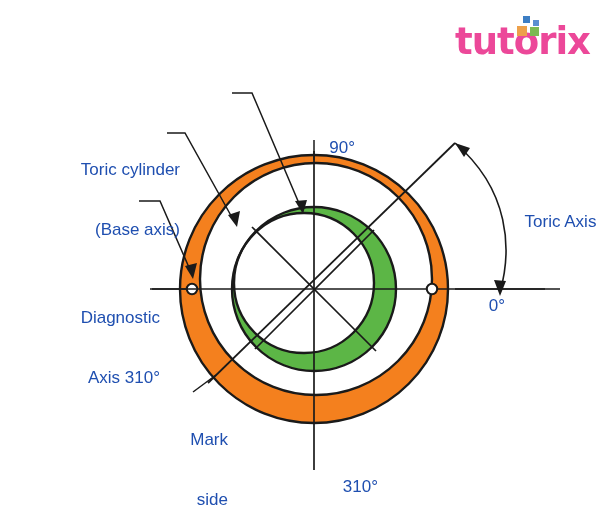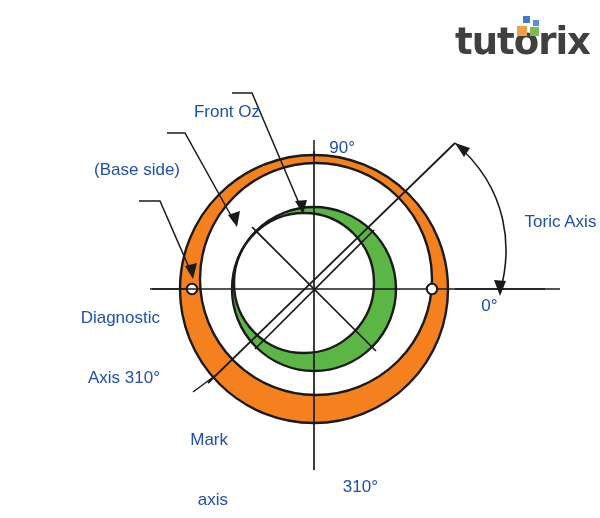--- a/index.html
+++ b/index.html
@@ -25,21 +25,21 @@
   .lbl {
     position: absolute;
     color: #1f4fb0;
     font-family: "Liberation Sans", sans-serif;
     font-size: 17px;
     line-height: 20px;
     white-space: pre;
   }
   .lbl-r { text-align: right; }
   .lbl-c { text-align: right; }
-  .lbl-l { text-align: center; }
+  .lbl-l { text-align: right; }
 
   
   #label-front-oz      { left: 150px; top: 82px;  width: 110px; }
   #label-toric-cyl     { left: 40px;  top: 120px; width: 140px; }
   #label-2x-diag       { left: 6px;   top: 188px; width: 150px; }
   #label-diag-axis     { left: 30px;  top: 268px; width: 130px; }
   #label-deg-90        { left: 275px; top: 118px; width: 80px;  }
   #label-deg-0         { left: 455px; top: 276px; width: 50px;  }
   #label-toric-axis    { left: 506px; top: 192px; width: 90px;  }
   #label-major-axis    { left: 148px; top: 390px; width: 80px;  }
@@ -53,21 +53,21 @@
     width: 130px;
     height: 48px;
   }
   #logo-wordmark {
     position: absolute;
     left: 0;
     top: 8px;
     font-family: "DejaVu Sans", sans-serif;
     font-size: 37px;
     font-weight: bold;
-    color: #404040;
+    color: #ec4899;
     letter-spacing: -1px;
     line-height: 40px;
   }
   .logo-sq { position: absolute; }
   #logo-sq-blue   { left: 68px; top: 2px;  width: 7px; height: 7px; background: #3d7ec4; }
   #logo-sq-blue2  { left: 78px; top: 6px;  width: 6px; height: 6px; background: #5b8fd0; }
   #logo-sq-orange { left: 62px; top: 12px; width: 10px; height: 10px; background: #eda04a; }
   #logo-sq-green  { left: 75px; top: 13px; width: 9px;  height: 9px; background: #7cba52; }
 </style>
 </head>
@@ -143,26 +143,24 @@
       <polygon points="193,279 185,266 197,263" fill="#1a1a1a" stroke="none"></polygon>
 
       <line x1="150" y1="289" x2="196" y2="289"></line>
 
       <line x1="193" y1="392" x2="216" y2="375"></line>
 
       <line x1="314" y1="140" x2="314" y2="160"></line>
     </g>
   </svg>
 
-  <div class="lbl lbl-r" id="label-front-oz">
-    <span>Front Oz</span>
-  </div>
 
   <div class="lbl lbl-c" id="label-toric-cyl">
-    <div>(Base side)</div>
+    <div>Toric cylinder</div>
+    <div>(Base axis)</div>
   </div>
 
 
   <div class="lbl lbl-c" id="label-diag-axis">
     <div>Diagnostic</div>
     <div>Axis 310°</div>
   </div>
 
   <div class="lbl lbl-c" id="label-deg-90">
     <span>90°</span>
@@ -171,21 +169,21 @@
   <div class="lbl lbl-l" id="label-deg-0">
     <span>0°</span>
   </div>
 
   <div class="lbl lbl-l" id="label-toric-axis">
     <span>Toric Axis</span>
   </div>
 
   <div class="lbl lbl-c" id="label-major-axis">
     <div>Mark</div>
-    <div>axis</div>
+    <div>side</div>
   </div>
 
   <div class="lbl lbl-c" id="label-270">
     <div>310°</div>
     
     
   </div>
 
   <div id="logo">
     <div id="logo-wordmark">tutorix</div>

